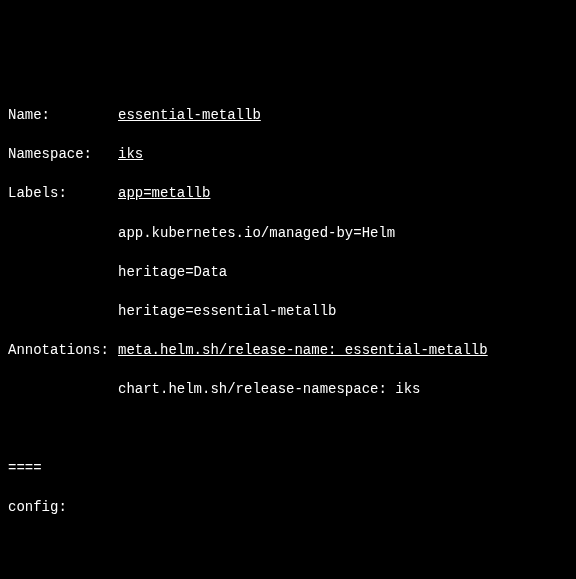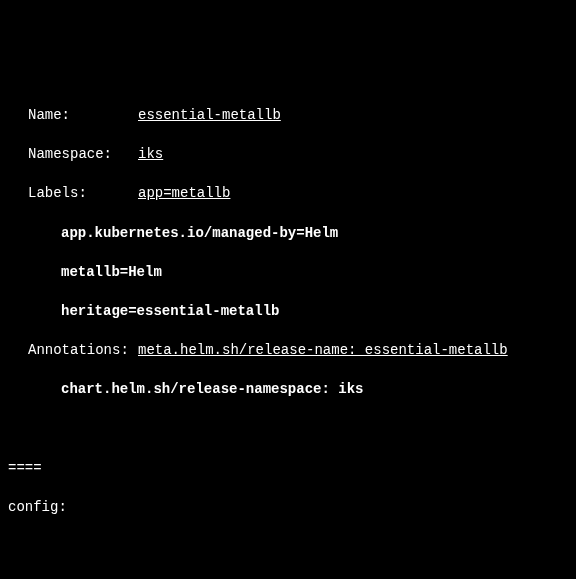--- a/index.html
+++ b/index.html
@@ -19,43 +19,41 @@
       white-space: pre;
       overflow: hidden;
     }
     .row {
       display: block;
     }
     .label-col {
       display: inline-block;
       width: 110px;
       vertical-align: top;
-      margin-left: 20px;
     }
     .value-col {
       display: inline-block;
       vertical-align: top;
       text-decoration: underline;
     }
     .indent {
-      margin-left: 53px;
-      font-weight: bold;
+      margin-left: 110px;
     }
   </style>
 </head>
 <body>
 
 
 
 <div>
 <div class="row"><span class="label-col">Name:</span><span class="value-col">essential-metallb</span></div>
 <div class="row"><span class="label-col">Namespace:</span><span class="value-col">iks</span></div>
 <div class="row"><span class="label-col">Labels:</span><span class="value-col">app=metallb</span></div>
 <div class="row indent">app.kubernetes.io/managed-by=Helm</div>
-<div class="row indent">metallb=Helm</div>
+<div class="row indent">heritage=Data</div>
 <div class="row indent">heritage=essential-metallb</div>
 <div class="row"><span class="label-col">Annotations:</span><span class="value-col">meta.helm.sh/release-name: essential-metallb</span></div>
 <div class="row indent">chart.helm.sh/release-namespace: iks</div>
 <div class="row">&nbsp;</div>
 <div class="row">====</div>
 <div class="row">config:</div>
 
 
 
 

